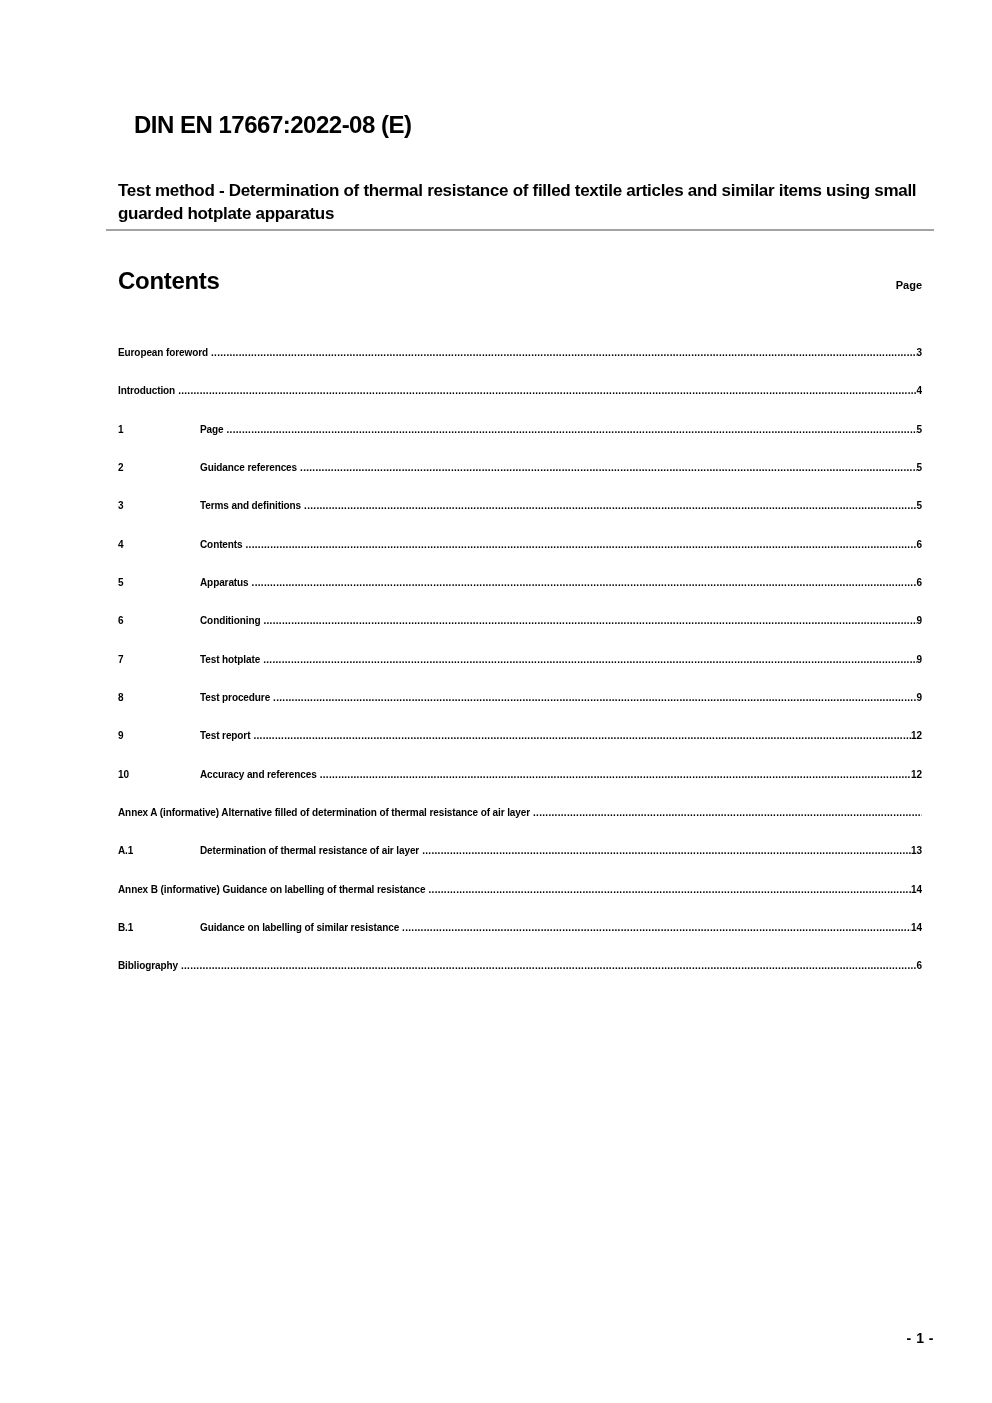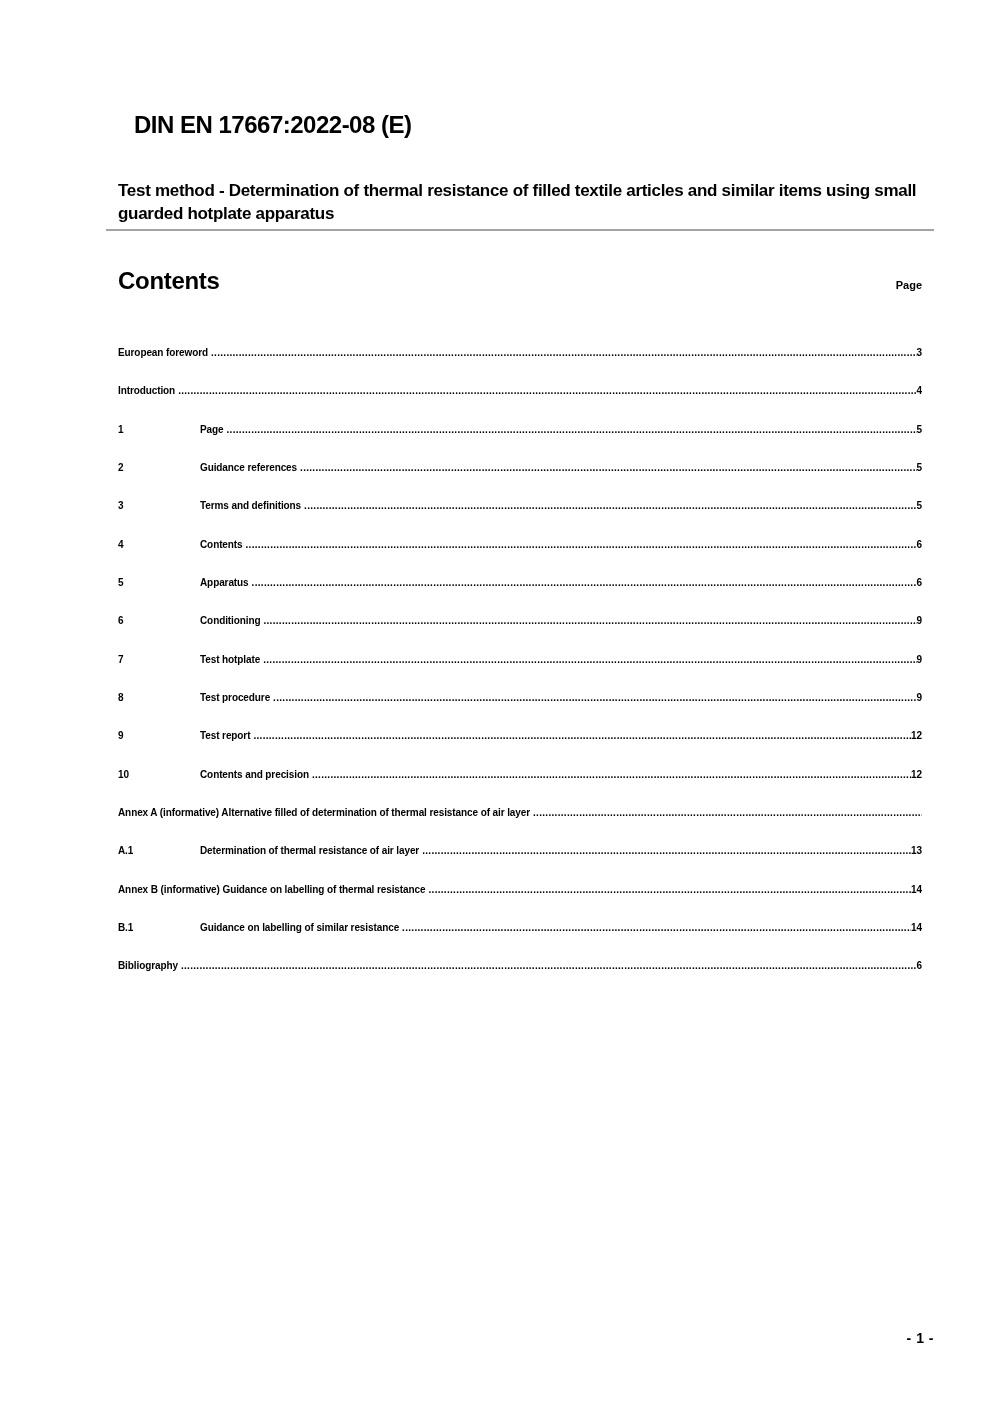--- a/index.html
+++ b/index.html
@@ -181,21 +181,21 @@
         <span class="toc-page">9</span>
       </div>
       <div class="toc-row">
         <span class="toc-num">9</span>
         <span class="toc-label">Test report</span>
         <span class="toc-leader" aria-hidden="true">............................................................................................................................................................................................................................................................................................................</span>
         <span class="toc-page">12</span>
       </div>
       <div class="toc-row">
         <span class="toc-num">10</span>
-        <span class="toc-label">Contents and precision</span>
+        <span class="toc-label">Accuracy and references</span>
         <span class="toc-leader" aria-hidden="true">............................................................................................................................................................................................................................................................................................................</span>
         <span class="toc-page">12</span>
       </div>
       <div class="toc-row">
         <span class="toc-label">Annex A (informative) Alternative filled of determination of thermal resistance of air layer</span>
         <span class="toc-leader" aria-hidden="true">............................................................................................................................................................................................................................................................................................................</span>
       </div>
       <div class="toc-row">
         <span class="toc-num">A.1</span>
         <span class="toc-label">Determination of thermal resistance of air layer</span>

